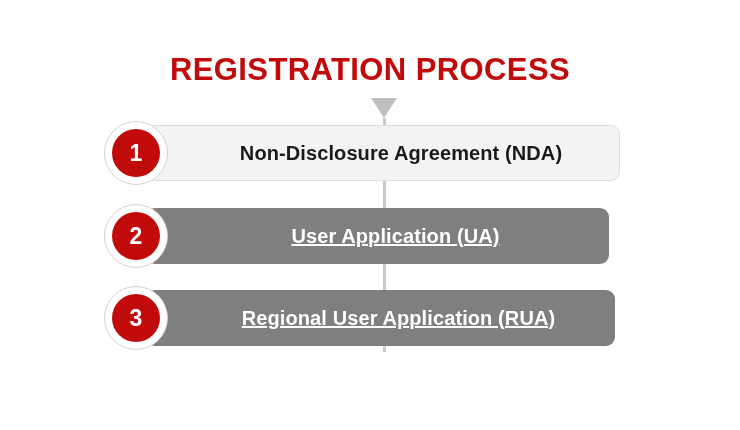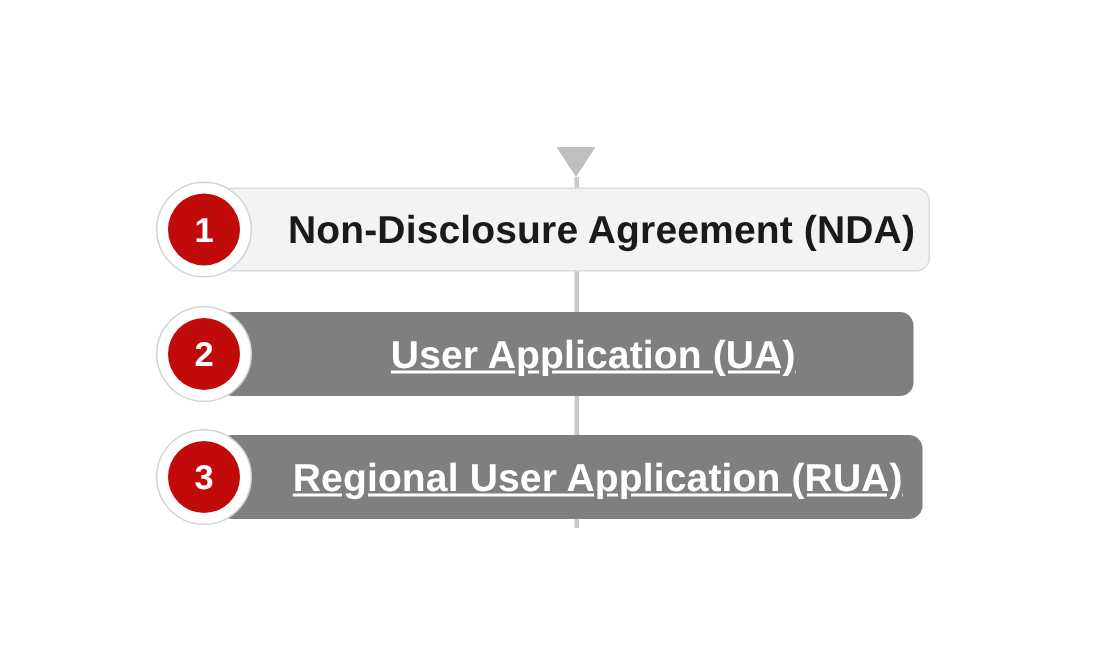--- a/index.html
+++ b/index.html
@@ -73,21 +73,21 @@
     left: 42px;
     top: 0;
     height: 56px;
     border-radius: 9px;
     display: flex;
     align-items: center;
     justify-content: center;
     box-sizing: border-box;
   }
   .bar-text {
-    font-size: 26px;
+    font-size: 20px;
     font-weight: bold;
     letter-spacing: 0.1px;
     white-space: nowrap;
     padding-left: 36px;
   }
 
   
   #bar-1 {
     width: 474px;
     background: #F3F3F3;
@@ -137,20 +137,21 @@
     font-size: 23px;
     font-weight: bold;
     line-height: 1;
   }
 </style>
 </head>
 <body>
 
 <div id="stage">
 
+  <div id="title">REGISTRATION PROCESS</div>
 
   <div id="down-arrow"></div>
 
   <div class="connector" id="connector-1"></div>
   <div class="connector" id="connector-2"></div>
   <div class="connector" id="connector-3"></div>
 
   <div class="row" id="row-1">
     <div class="bar" id="bar-1">
       <span class="bar-text">Non-Disclosure Agreement (NDA)</span>

